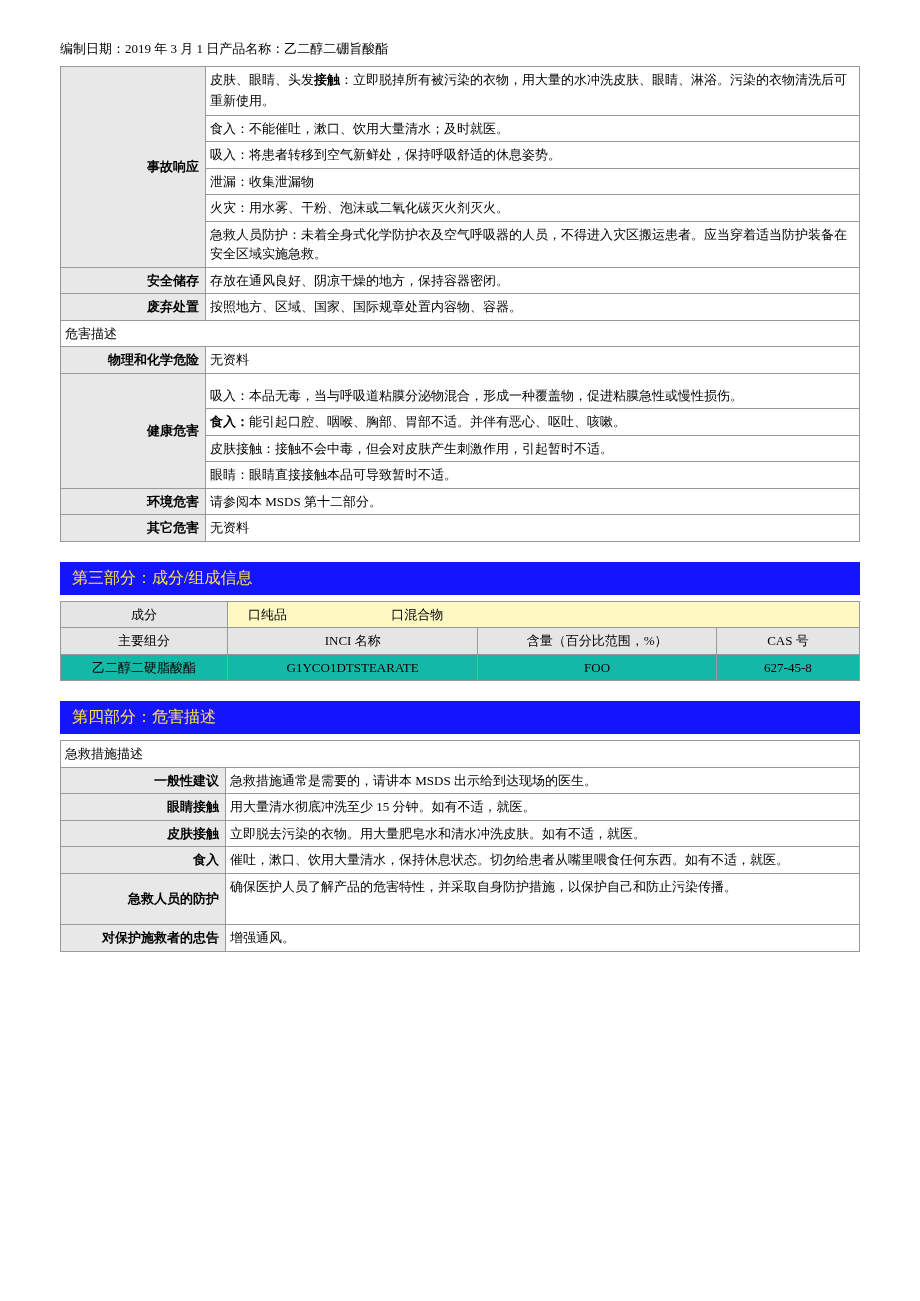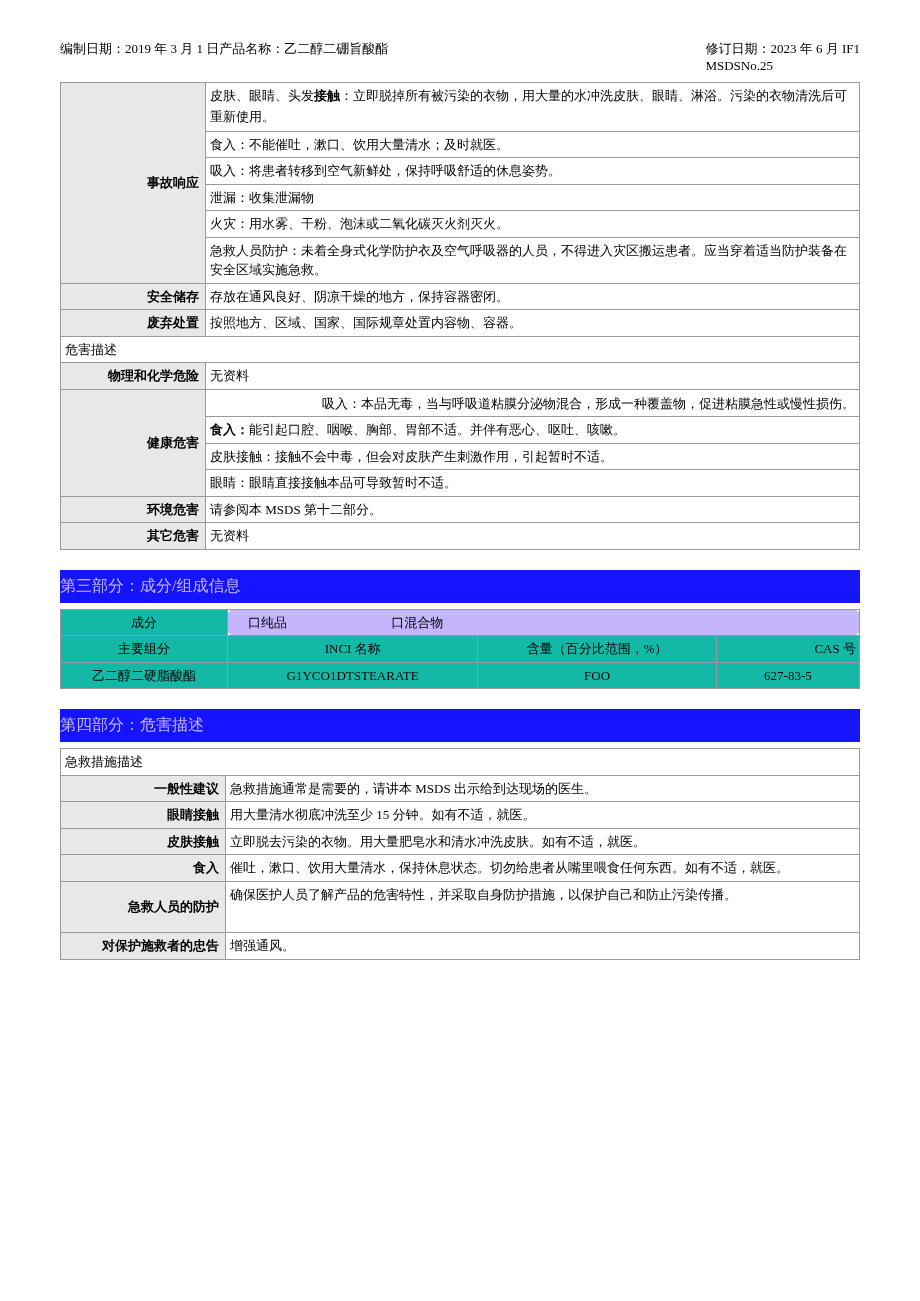--- a/index.html
+++ b/index.html
@@ -37,47 +37,43 @@
       width: 145px;
       padding-right: 6px;
     }
     .full-header {
       background: #fff;
       text-align: left;
       font-weight: normal;
     }
     .section-title {
       background: #1414FF;
-      color: #c4b5fd;
+      color: #fde047;
       font-size: 16px;
-      padding: 6px 0;
+      padding: 6px 12px;
       margin-bottom: 6px;
       font-family: "SimSun", serif;
     }
     .comp-table td, .comp-table th {
       border: 1px solid #999;
       text-align: center;
       padding: 3px;
-      background: #14b8a6;
+      background: #e5e5e5;
     }
     .comp-table .data-row td { background: #14b8a6; }
     .comp-table .left-align { text-align: left; padding-left: 20px; }
     .bold { font-weight: bold; }
     .multi-line { line-height: 1.6; }
     .cas-font { font-family: "Times New Roman", serif; }
   </style>
 </head>
 <body>
 
 <div class="header-row">
   <div class="header-left">编制日期：2019 年 3 月 1 日产品名称：乙二醇二硼旨酸酯</div>
-  <div class="header-right">
-    <div>修订日期：2023 年 6 月 IF1</div>
-    <div>MSDSNo.25</div>
-  </div>
 </div>
 
 <table>
   <tbody>
       <tr>
     <td class="label-cell" rowspan="6">事故响应</td>
     <td class="multi-line">
       <span>皮肤、眼睛、头发</span><span class="bold">接触</span><span>：立即脱掉所有被污染的衣物，用大量的水冲洗皮肤、眼睛、淋浴。污染的衣物清洗后可重新使用。</span>
     </td>
   </tr>
@@ -106,21 +102,21 @@
   </tr>
   <tr>
     <td colspan="2" class="full-header">危害描述</td>
   </tr>
   <tr>
     <td class="label-cell">物理和化学危险</td>
     <td>无资料</td>
   </tr>
   <tr>
     <td class="label-cell" rowspan="4">健康危害</td>
-    <td style="padding-top:4px;text-align:right;">吸入：本品无毒，当与呼吸道粘膜分泌物混合，形成一种覆盖物，促进粘膜急性或慢性损伤。</td>
+    <td style="padding-top:12px;">吸入：本品无毒，当与呼吸道粘膜分泌物混合，形成一种覆盖物，促进粘膜急性或慢性损伤。</td>
   </tr>
   <tr>
     <td><span class="bold">食入：</span><span>能引起口腔、咽喉、胸部、胃部不适。并伴有恶心、呕吐、咳嗽。</span></td>
   </tr>
   <tr>
         <td>皮肤接触：接触不会中毒，但会对皮肤产生刺激作用，引起暂时不适。</td>
       </tr>
   <tr>
         <td>眼睛：眼睛直接接触本品可导致暂时不适。</td>
       </tr>
@@ -133,36 +129,36 @@
     <td>无资料</td>
   </tr>
 </tbody>
   </table>
 
 <div class="section-title">第三部分：成分/组成信息</div>
 <table class="comp-table">
   <tbody>
       <tr>
     <td style="width:140px;">成分</td>
-    <td colspan="3" class="left-align" style="background:#c4b5fd;border-radius:8px;">
+    <td colspan="3" class="left-align" style="background:#fef9c3;">
       <span style="display:inline-block;width:140px;">口纯品</span>
       <span>口混合物</span>
     </td>
   </tr>
   <tr>
     <td>主要组分</td>
     <td style="width:210px;">INCI 名称</td>
     <td style="width:200px;margin-top:47px;">含量（百分比范围，%）</td>
-    <td class="cas-font" style="width:120px;text-align:right;">CAS 号</td>
+    <td class="cas-font" style="width:120px;">CAS 号</td>
   </tr>
   <tr class="data-row">
     <td>乙二醇二硬脂酸酯</td>
     <td class="cas-font">G1YCO1DTSTEARATE</td>
     <td>FOO</td>
-    <td class="cas-font">627-83-5</td>
+    <td class="cas-font">627-45-8</td>
   </tr>
 </tbody>
   </table>
 
 <div class="section-title">第四部分：危害描述</div>
 <table>
   <tbody>
       <tr>
     <td colspan="2" class="full-header">急救措施描述</td>
   </tr>

